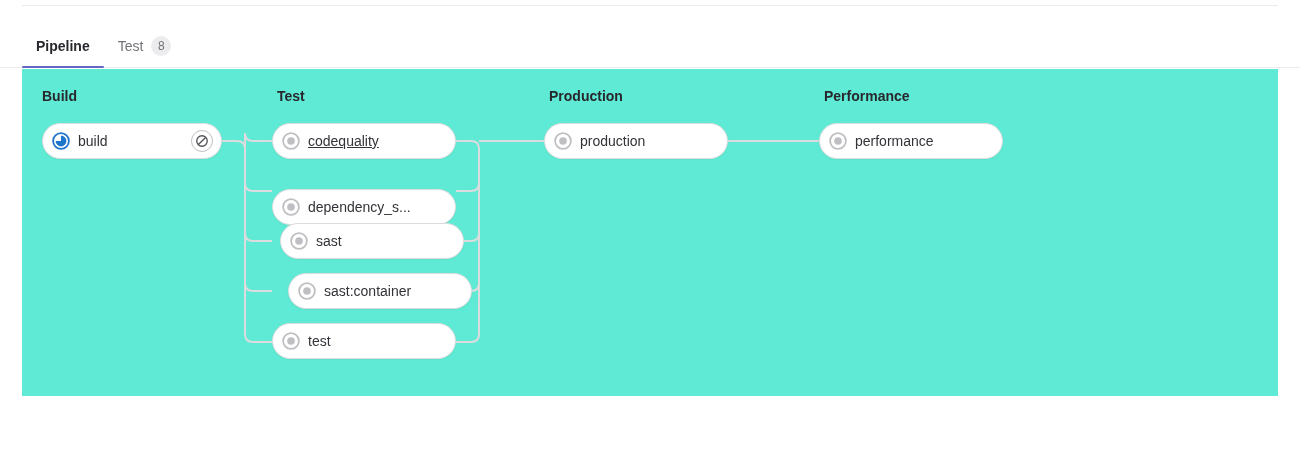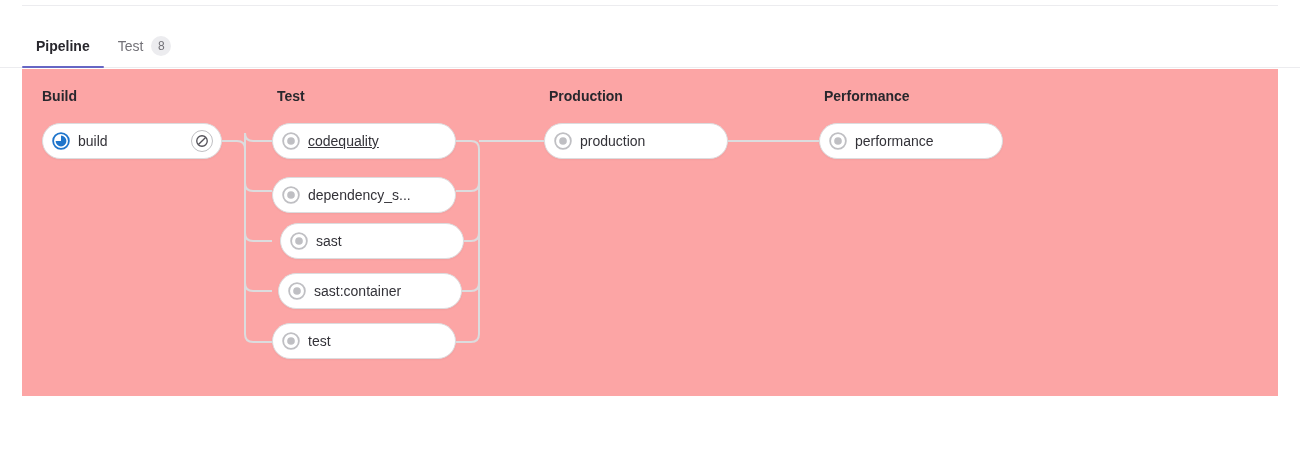--- a/index.html
+++ b/index.html
@@ -90,21 +90,21 @@
     box-sizing: border-box;
   }
 
   
   .pipeline-region {
     position: absolute;
     left: 22px;
     top: 69px;
     width: 1256px;
     height: 327px;
-    background: #fca5a5;
+    background: #5eead4;
   }
   .graph-svg {
     position: absolute;
     left: 0;
     top: 0;
     width: 1256px;
     height: 327px;
     pointer-events: none;
   }
 
@@ -230,37 +230,37 @@
     <div class="stage-title" style="left:5px;">Test</div>
 
     <div class="job-pill" style="left:0; top:54px; width:184px;text-decoration:underline;">
       <svg class="status-icon" viewBox="0 0 16 16">
         <circle cx="8" cy="8" r="7" fill="none" stroke="#bfbfc3" stroke-width="1.6"></circle>
         <circle cx="8" cy="8" r="3.4" fill="#bfbfc3"></circle>
       </svg>
       <span class="job-name">codequality</span>
     </div>
 
-    <div class="job-pill" style="left:0; top:108px; width:184px;">
+    <div class="job-pill" style="left:0; top:120px; width:184px;">
       <svg class="status-icon" viewBox="0 0 16 16">
         <circle cx="8" cy="8" r="7" fill="none" stroke="#bfbfc3" stroke-width="1.6"></circle>
         <circle cx="8" cy="8" r="3.4" fill="#bfbfc3"></circle>
       </svg>
       <span class="job-name">dependency_s...</span>
     </div>
 
     <div class="job-pill" style="left:8px; top:154px; width:184px;">
       <svg class="status-icon" viewBox="0 0 16 16">
         <circle cx="8" cy="8" r="7" fill="none" stroke="#bfbfc3" stroke-width="1.6"></circle>
         <circle cx="8" cy="8" r="3.4" fill="#bfbfc3"></circle>
       </svg>
       <span class="job-name">sast</span>
     </div>
 
-    <div class="job-pill" style="left:6px; top:204px; width:184px;">
+    <div class="job-pill" style="left:16px; top:204px; width:184px;">
       <svg class="status-icon" viewBox="0 0 16 16">
         <circle cx="8" cy="8" r="7" fill="none" stroke="#bfbfc3" stroke-width="1.6"></circle>
         <circle cx="8" cy="8" r="3.4" fill="#bfbfc3"></circle>
       </svg>
       <span class="job-name">sast:container</span>
     </div>
 
     <div class="job-pill" style="left:0; top:254px; width:184px;">
       <svg class="status-icon" viewBox="0 0 16 16">
         <circle cx="8" cy="8" r="7" fill="none" stroke="#bfbfc3" stroke-width="1.6"></circle>

